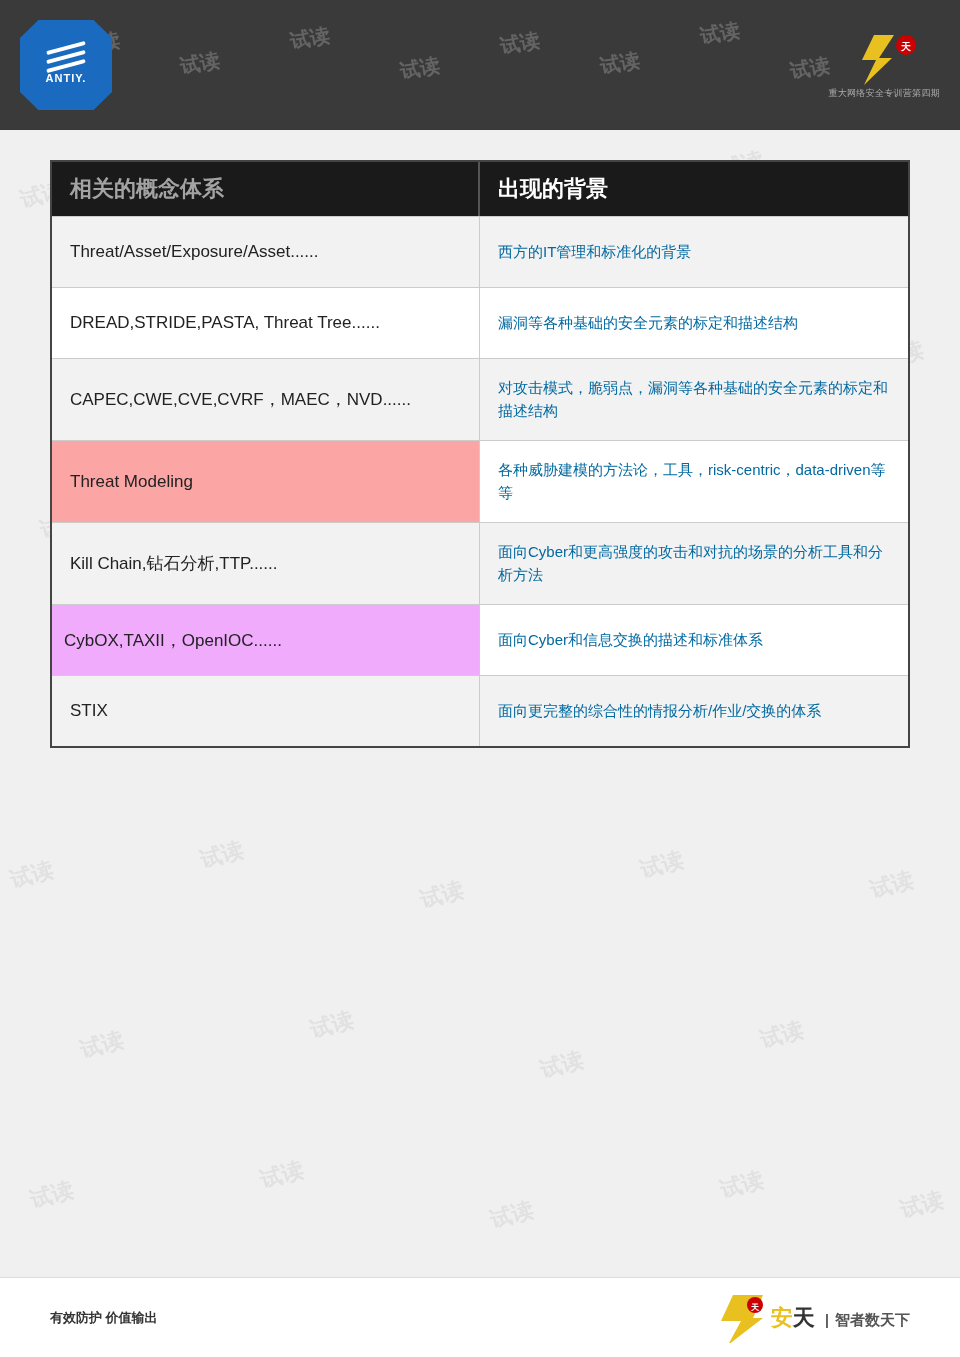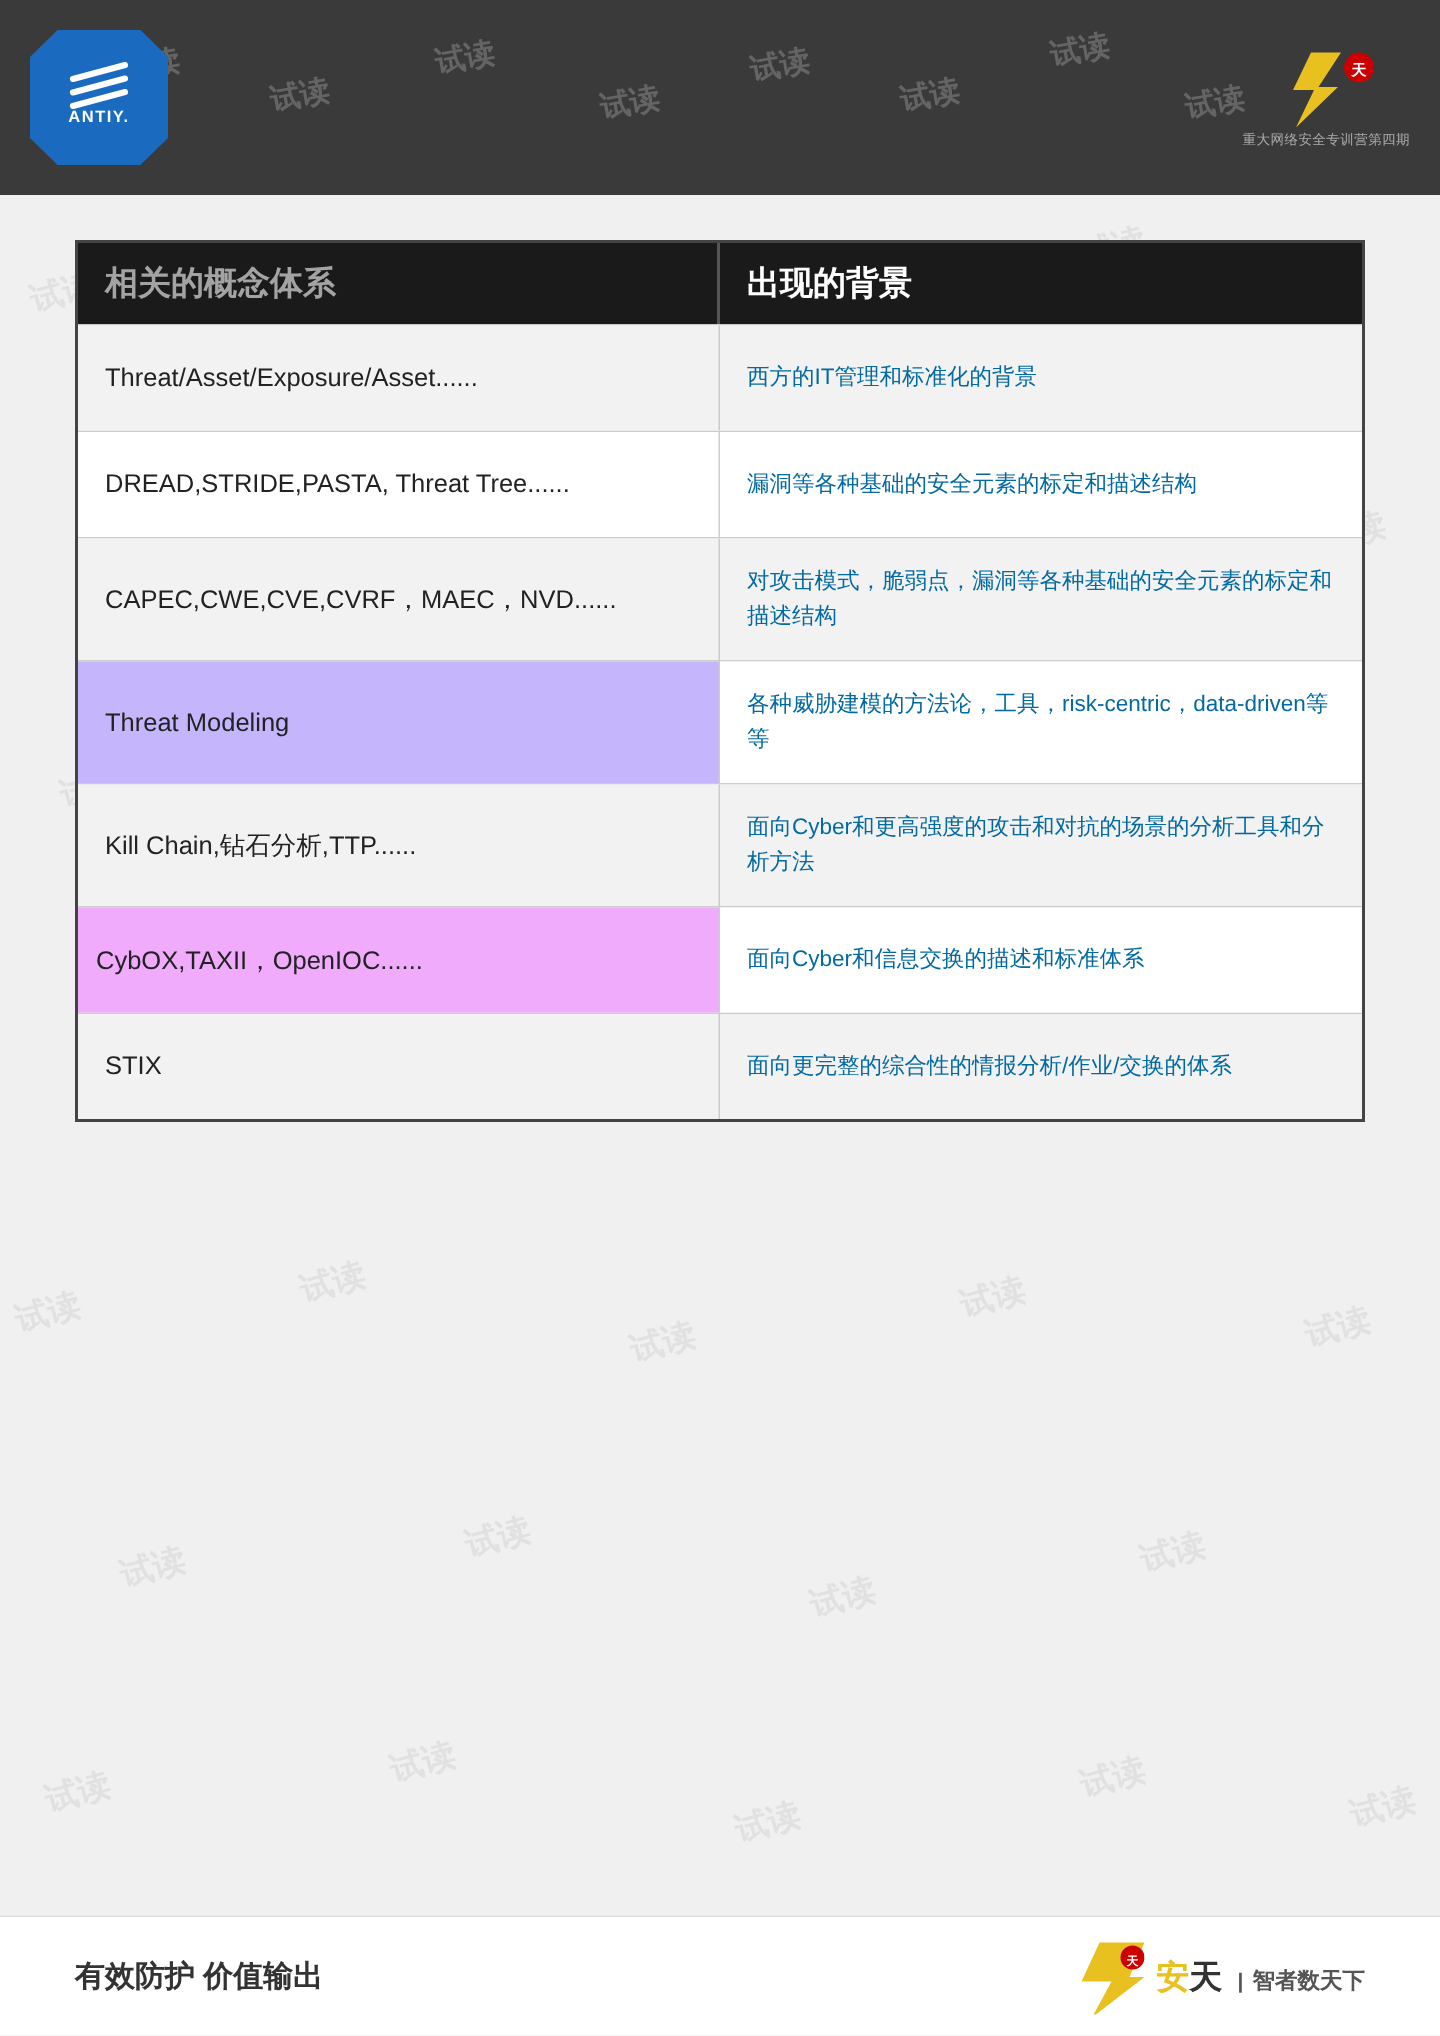--- a/index.html
+++ b/index.html
@@ -176,21 +176,21 @@
       background: white;
       display: flex;
       align-items: center;
       justify-content: space-between;
       padding: 0 50px;
       border-top: 1px solid #ddd;
       z-index: 2;
     }
 
     .footer-text {
-      font-size: 20px;
+      font-size: 13px;
       color: #333;
       font-weight: bold;
     }
 
     .footer-logo {
       display: flex;
       align-items: center;
       gap: 8px;
     }
 
@@ -340,21 +340,21 @@
     </div>
         <div class="table-row">
       <div class="cell-left" style="background:#ffffff;">DREAD,STRIDE,PASTA, Threat Tree......</div>
       <div class="cell-right" style="background:#ffffff;">漏洞等各种基础的安全元素的标定和描述结构</div>
     </div>
         <div class="table-row">
       <div class="cell-left" style="background:#f2f2f2;">CAPEC,CWE,CVE,CVRF，MAEC，NVD......</div>
       <div class="cell-right" style="background:#f2f2f2;">对攻击模式，脆弱点，漏洞等各种基础的安全元素的标定和描述结构</div>
     </div>
         <div class="table-row">
-      <div class="cell-left" style="background:#c4b5fd;">Threat Modeling</div>
+      <div class="cell-left" style="background:#fca5a5;">Threat Modeling</div>
       <div class="cell-right" style="background:#ffffff;">各种威胁建模的方法论，工具，risk-centric，data-driven等等</div>
     </div>
         <div class="table-row">
       <div class="cell-left" style="background:#f2f2f2;">Kill Chain,钻石分析,TTP......</div>
       <div class="cell-right" style="background:#f2f2f2;">面向Cyber和更高强度的攻击和对抗的场景的分析工具和分析方法</div>
     </div>
         <div class="table-row">
       <div class="cell-left" style="background:#f0abfc;padding-left:12px;">CybOX,TAXII，OpenIOC......</div>
       <div class="cell-right" style="background:#ffffff;">面向Cyber和信息交换的描述和标准体系</div>
     </div>

